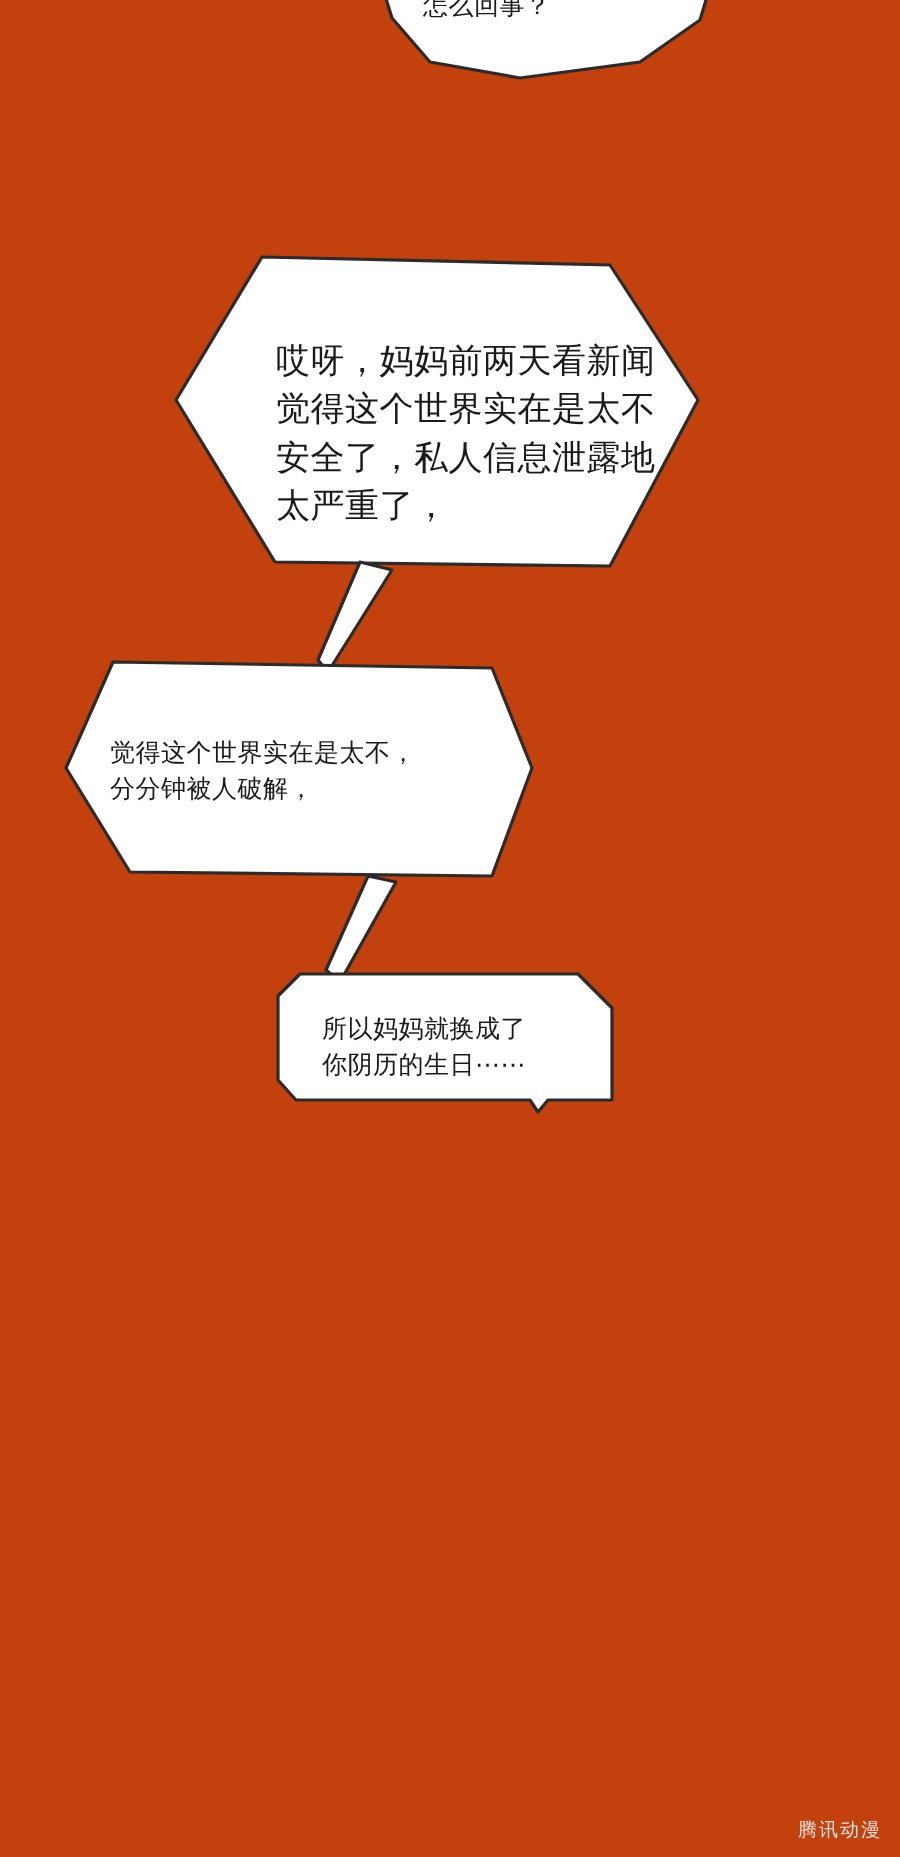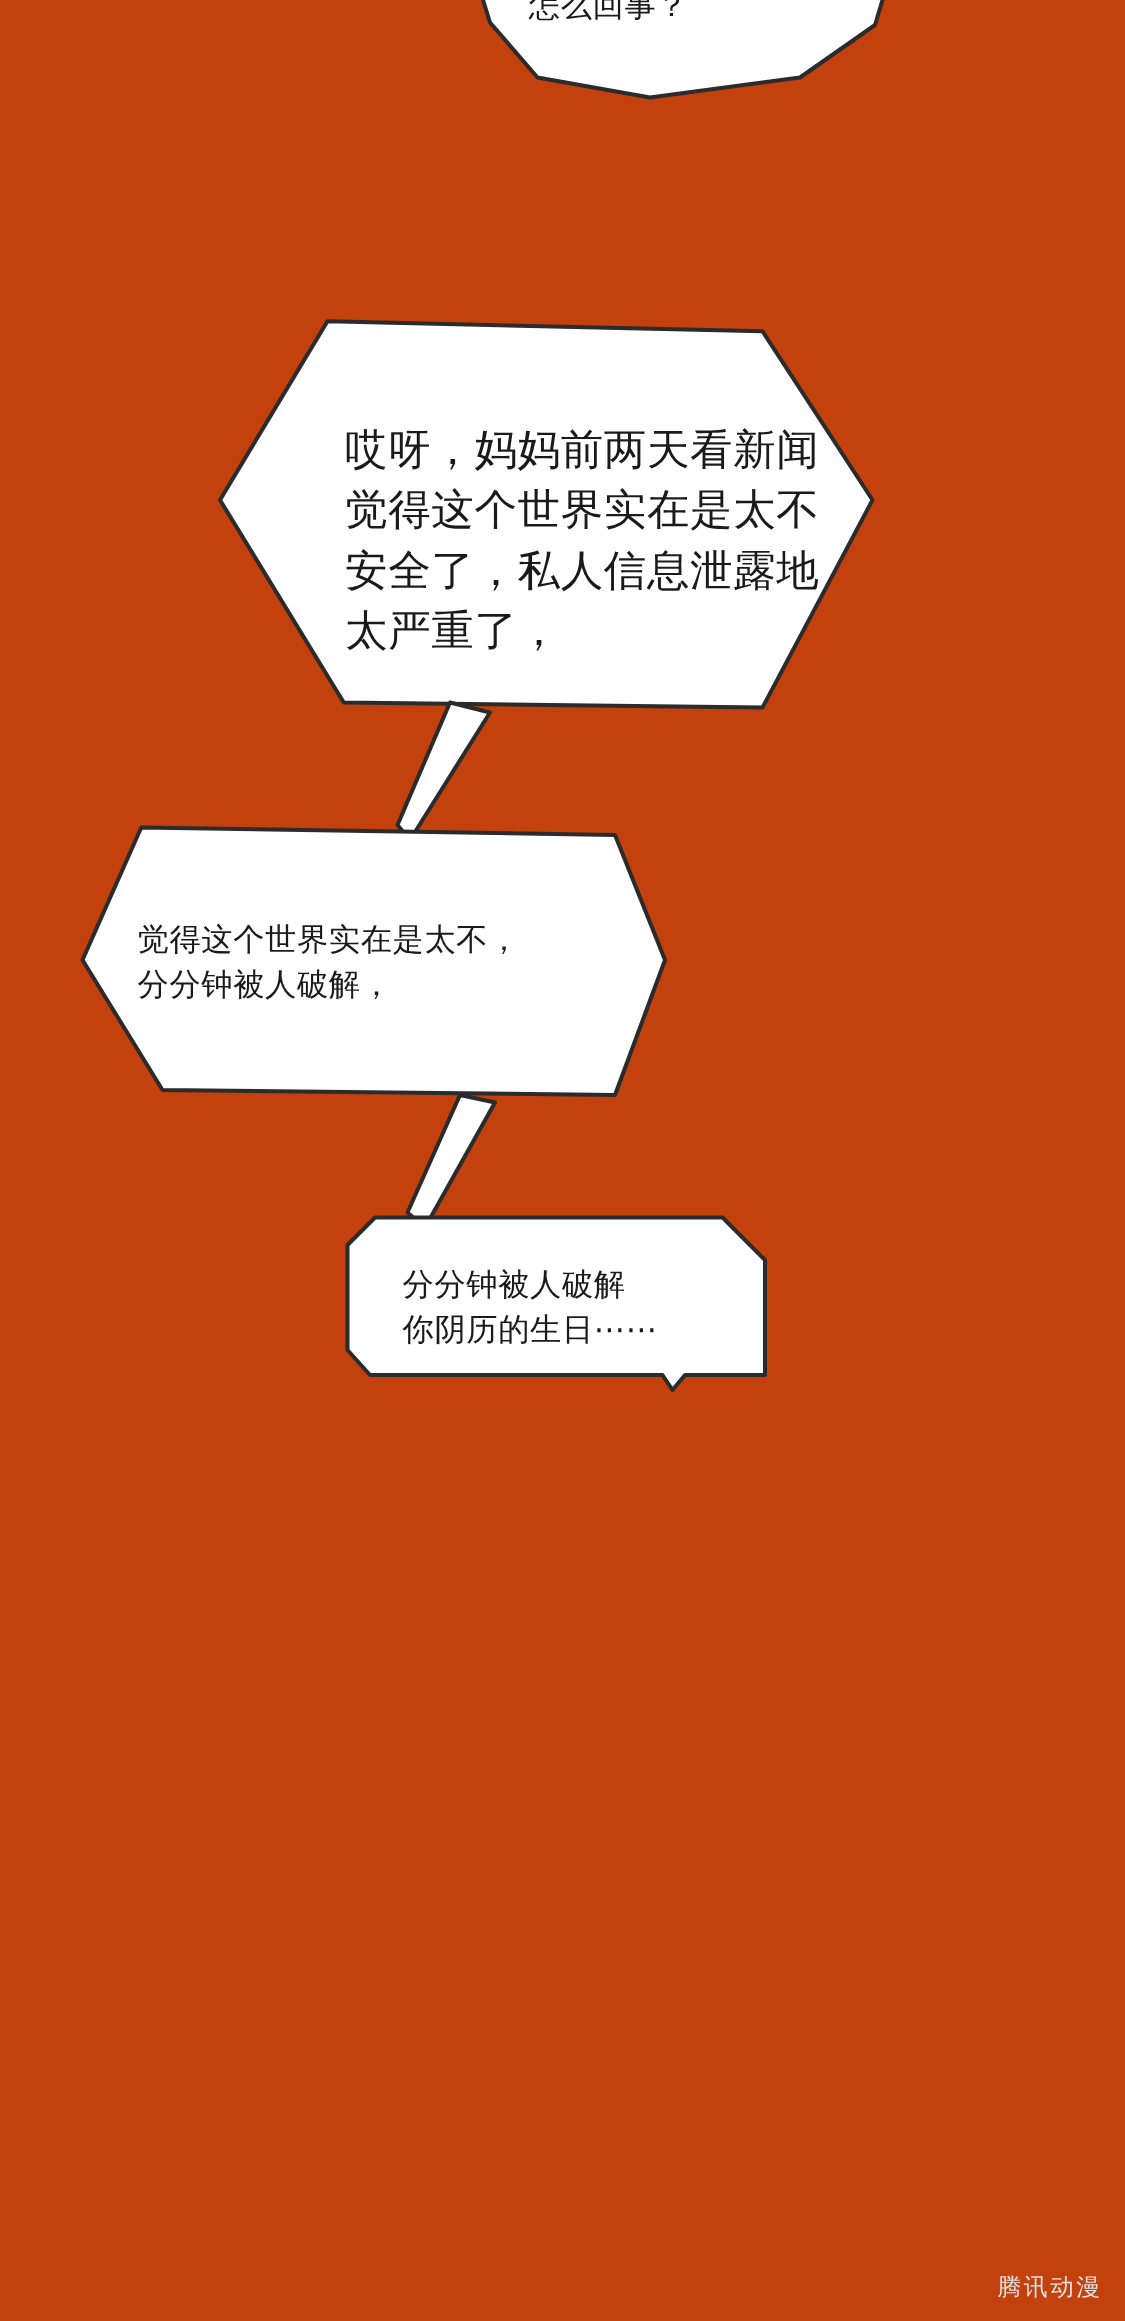--- a/index.html
+++ b/index.html
@@ -100,18 +100,18 @@
   <div class="balloon-text" id="text-top">怎么回事？</div>
 
   <div class="balloon-text" id="text-b1">哎呀，妈妈前两天看新闻
 觉得这个世界实在是太不
 安全了，私人信息泄露地
 太严重了，</div>
 
   <div class="balloon-text" id="text-b2">觉得这个世界实在是太不，
 分分钟被人破解，</div>
 
-  <div class="balloon-text" id="text-b3">分分钟被人破解
+  <div class="balloon-text" id="text-b3">所以妈妈就换成了
 你阴历的生日⋯⋯</div>
 
   <div class="watermark">腾讯动漫</div>
 
 </div>
 
 </body></html>

